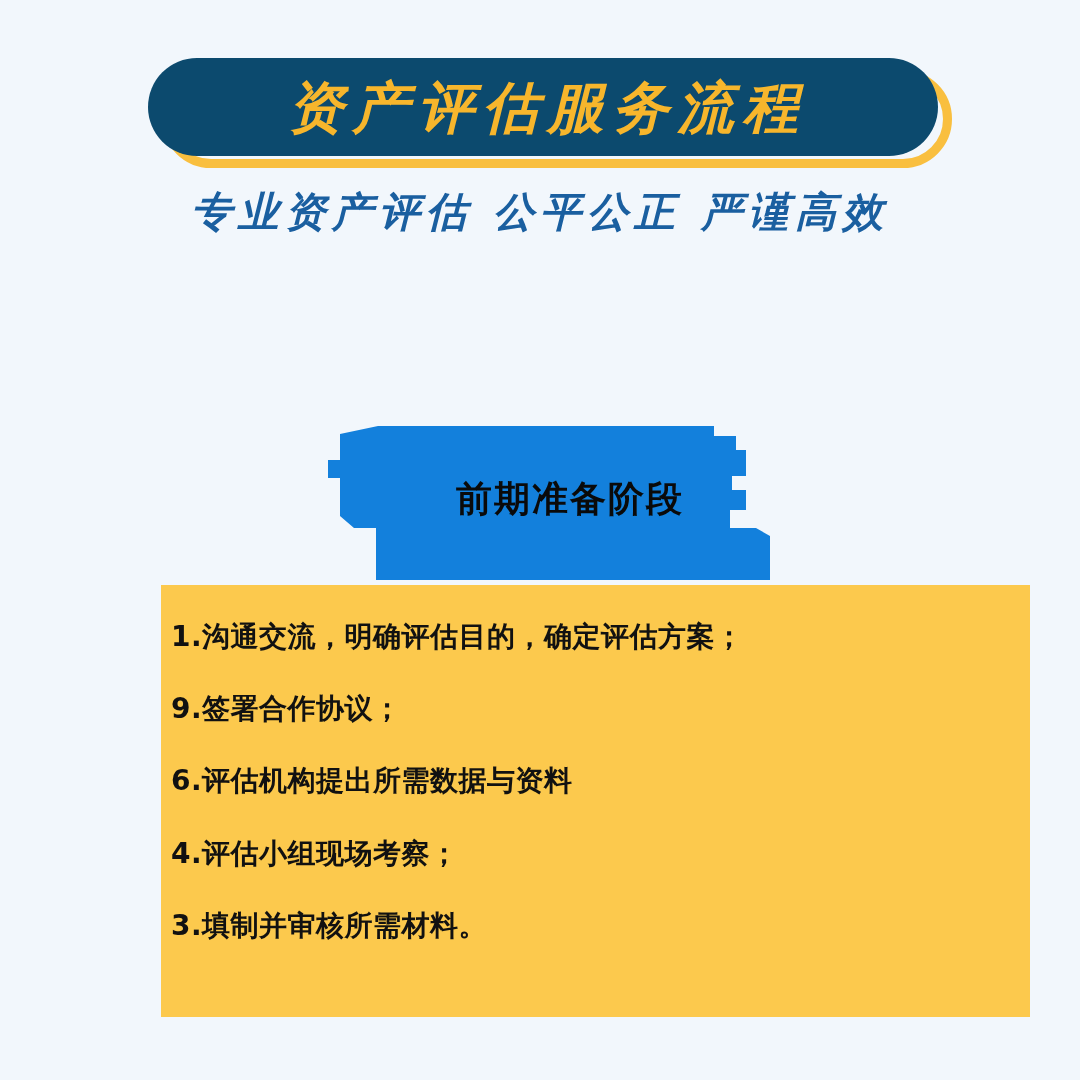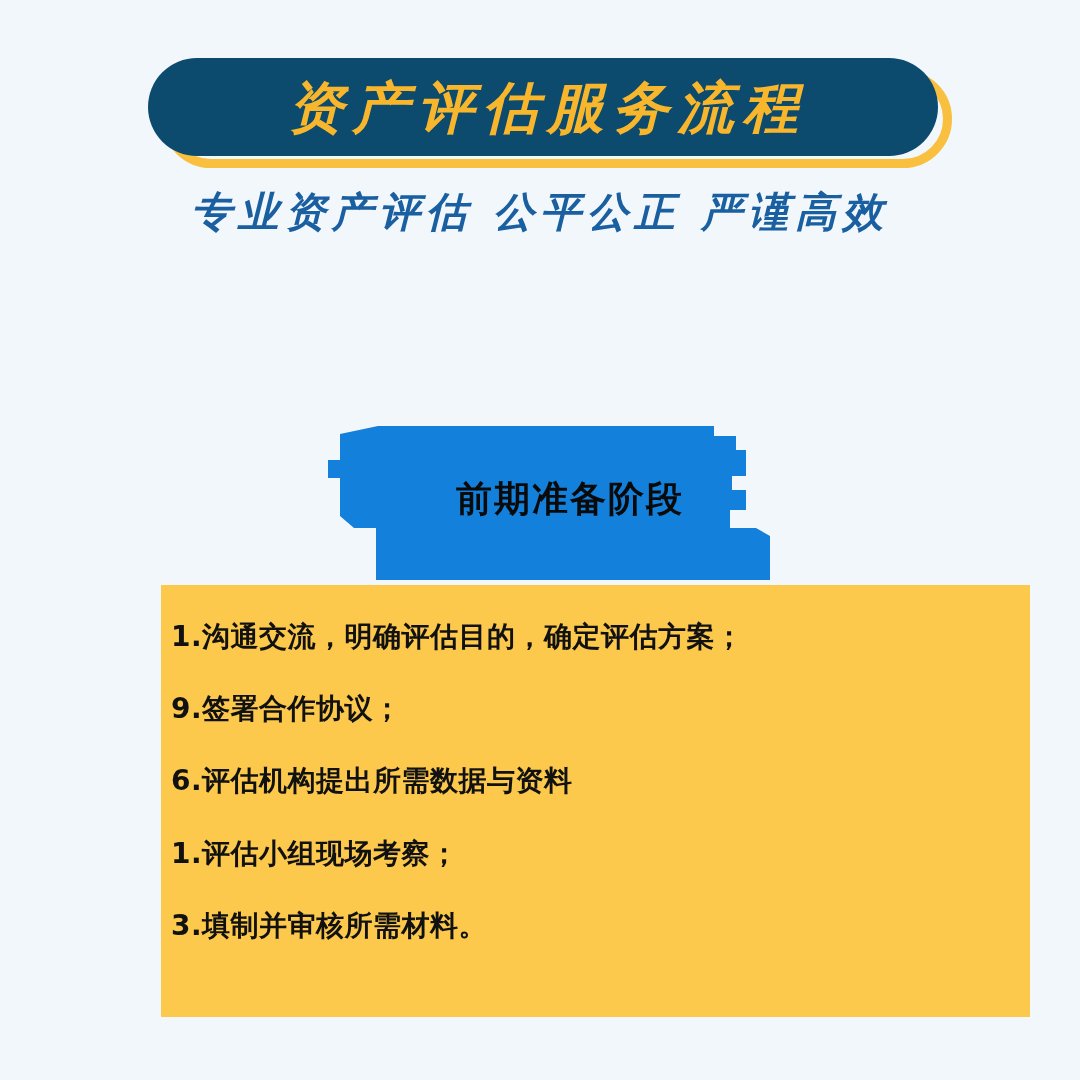--- a/index.html
+++ b/index.html
@@ -200,18 +200,18 @@
         Z"></path>
     </svg>
     <div class="banner-label">前期准备阶段</div>
   </div>
 
   <div class="card">
     <ul class="card-list">
       <li>1.沟通交流，明确评估目的，确定评估方案；</li>
       <li>9.签署合作协议；</li>
       <li>6.评估机构提出所需数据与资料</li>
-      <li>1.评估小组现场考察；</li>
+      <li>4.评估小组现场考察；</li>
       <li>3.填制并审核所需材料。</li>
     </ul>
   </div>
 
 </div>
 
 </body></html>

